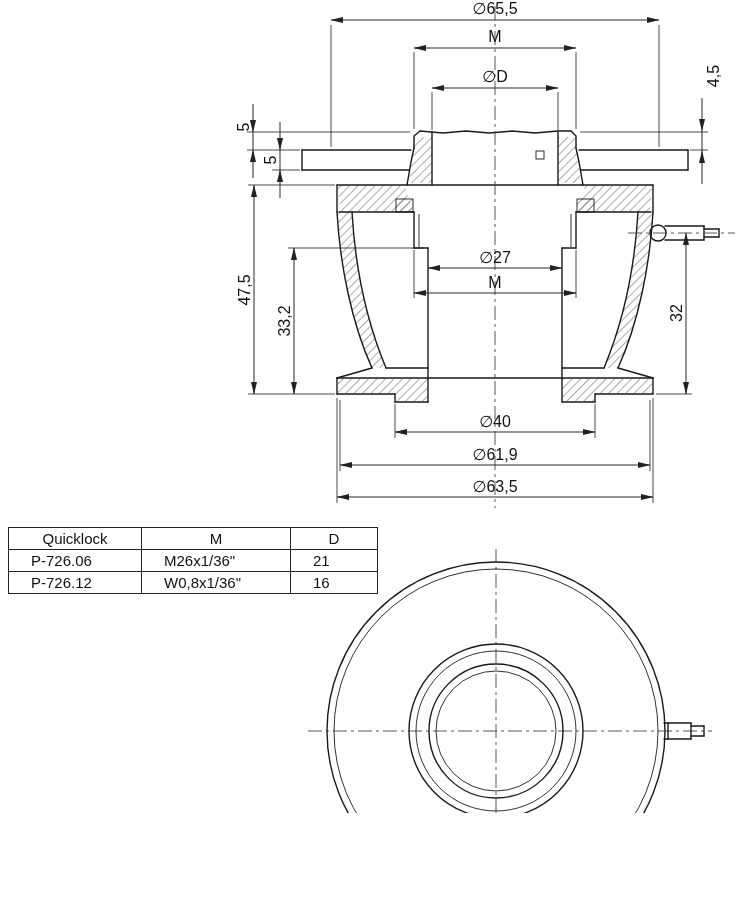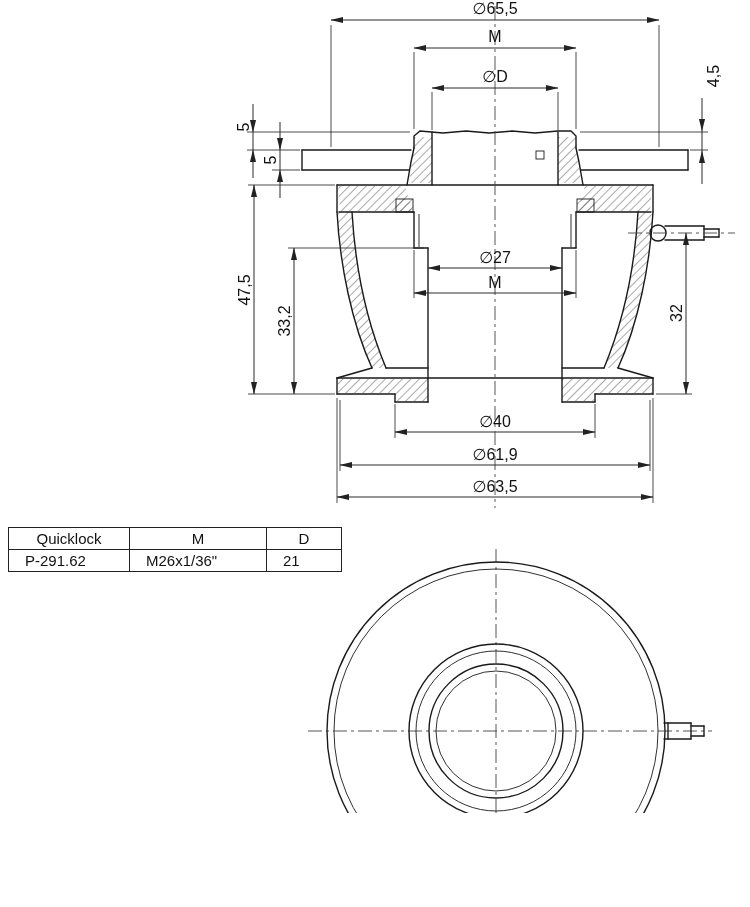--- a/index.html
+++ b/index.html
@@ -8,21 +8,21 @@
   svg.drawing{position:absolute;left:0;top:0;}
   svg.drawing text{font-family:"Liberation Sans",sans-serif;font-size:16px;fill:#111;}
   .ol{stroke:#1a1a1a;stroke-width:1.4;fill:none;stroke-linecap:round;}
   .th{stroke:#1a1a1a;stroke-width:0.9;fill:none;}
   .dim{stroke:#2a2a2a;stroke-width:1;fill:none;}
   .ext{stroke:#2a2a2a;stroke-width:0.85;fill:none;}
   .cl{stroke:#444;stroke-width:0.9;fill:none;stroke-dasharray:14 4 3 4;}
   table.spec{position:absolute;left:8px;top:527px;border-collapse:collapse;
     font-size:15px;color:#111;background:#fff;}
   table.spec th,table.spec td{border:1.4px solid #222;
-    padding:1px 16px;height:19px;font-weight:normal;white-space:nowrap;}
+    padding:1px 22px;height:19px;font-weight:normal;white-space:nowrap;}
   table.spec th.c1,table.spec td.c1{min-width:88px;}
   table.spec th.c2,table.spec td.c2{min-width:104px;}
   table.spec th.c3,table.spec td.c3{min-width:42px;}
 </style>
 </head>
 <body>
 
 <div class="page">
 
 <svg class="drawing" width="750" height="907" viewBox="0 0 750 907">
@@ -209,20 +209,25 @@
 <table class="spec">
   <thead>
     <tr>
       <th class="c1">Quicklock</th>
       <th class="c2">M</th>
       <th class="c3">D</th>
     </tr>
   </thead>
   <tbody>
     <tr>
-      <td class="c1">P-291.62</td>
+      <td class="c1">P-726.06</td>
       <td class="c2">M26x1/36"</td>
       <td class="c3">21</td>
     </tr>
+    <tr>
+      <td class="c1">P-726.12</td>
+      <td class="c2">W0,8x1/36"</td>
+      <td class="c3">16</td>
+    </tr>
   </tbody>
 </table>
 
 </div>
 
 </body></html>

